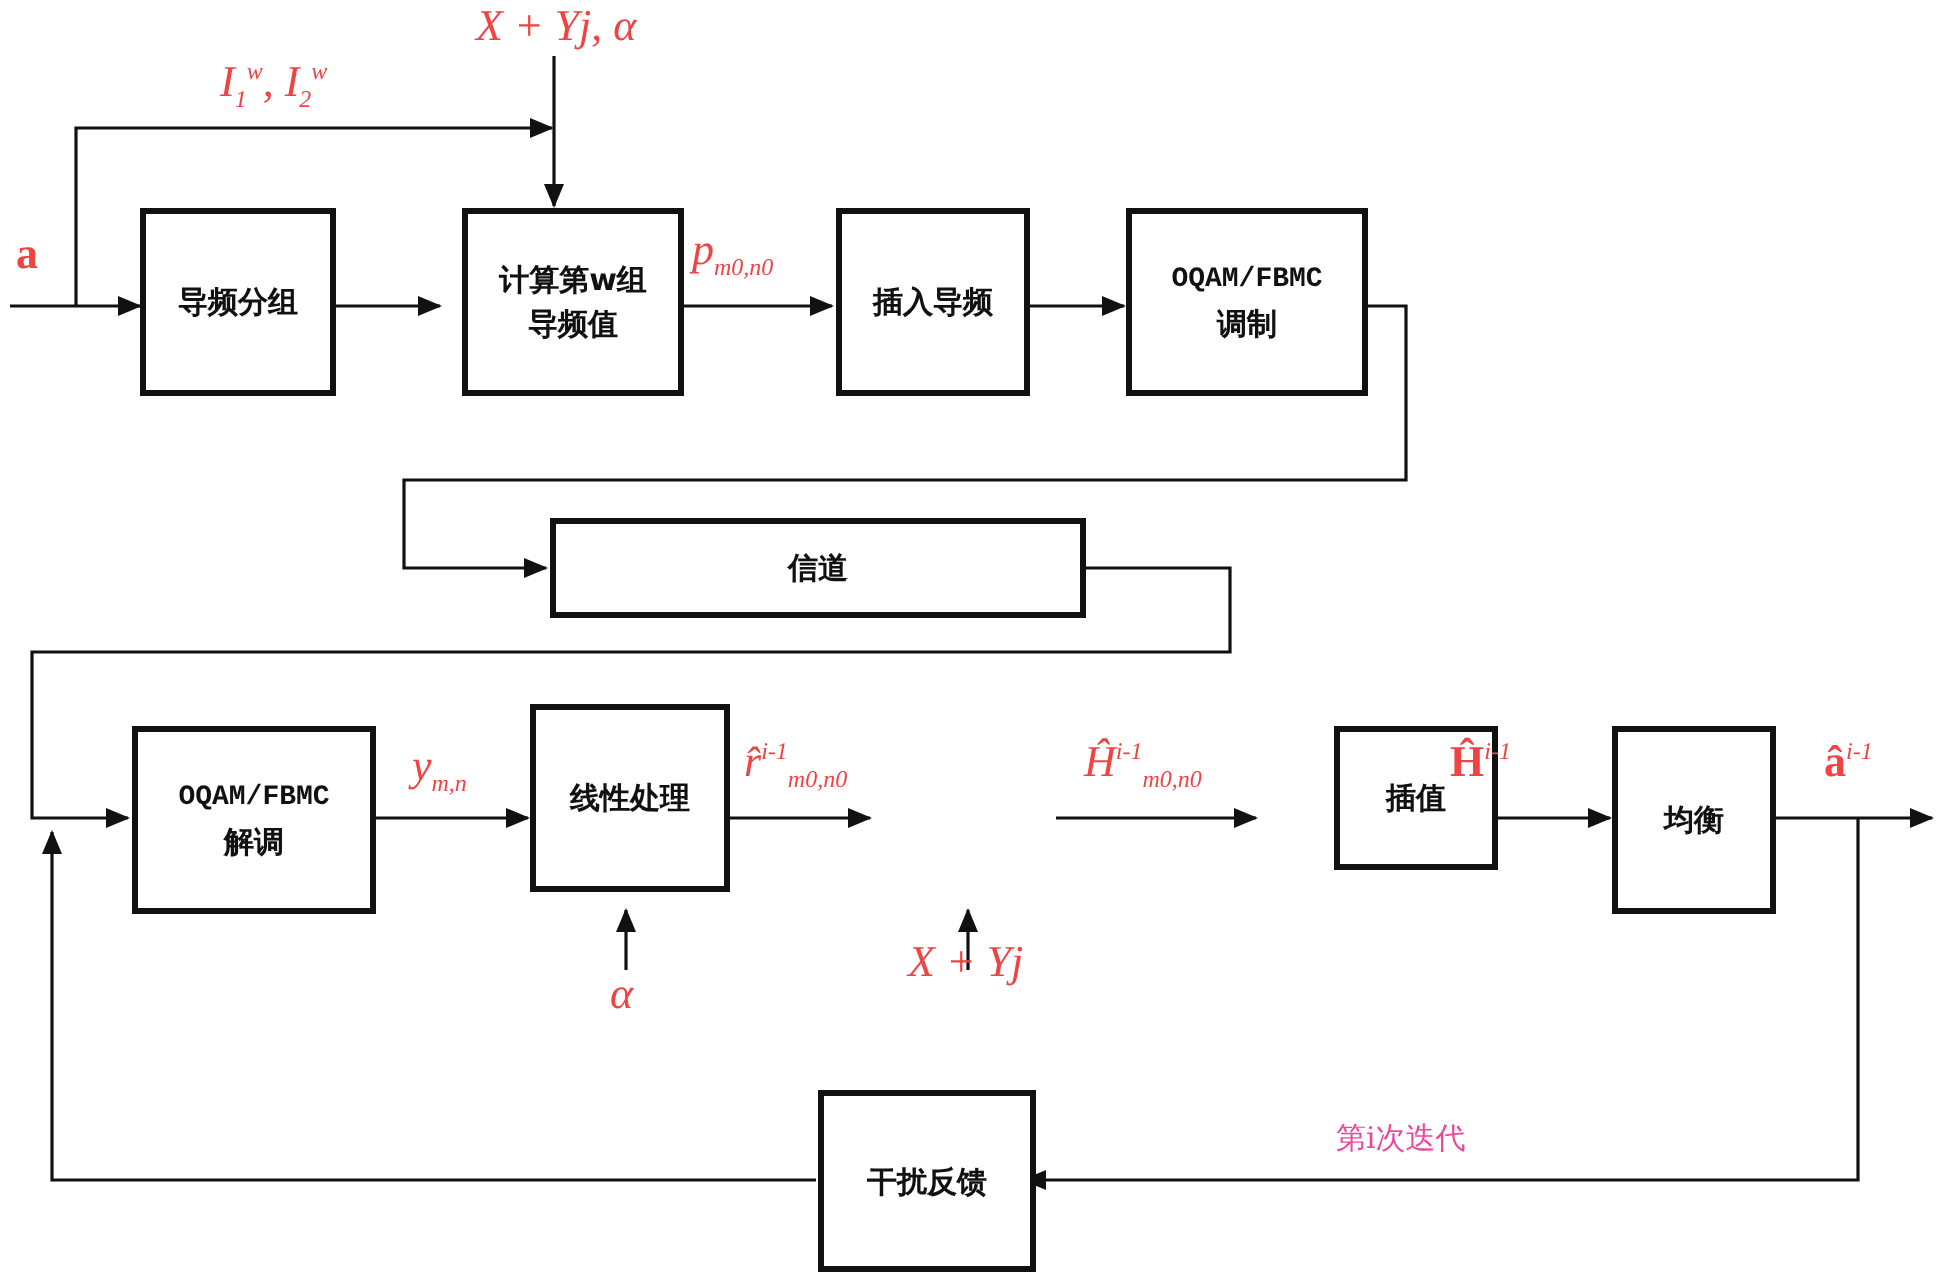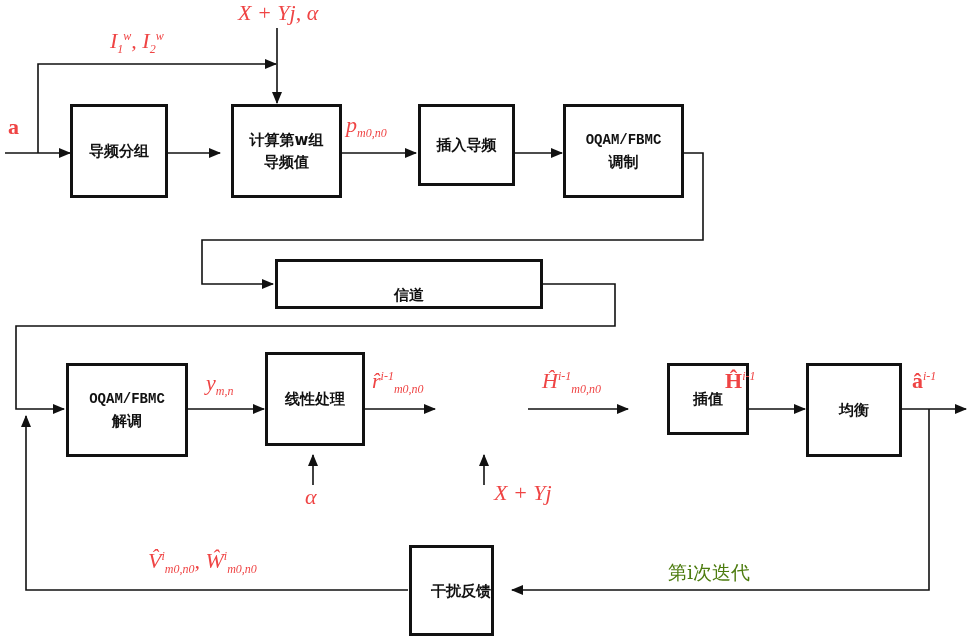--- a/index.html
+++ b/index.html
@@ -4,21 +4,21 @@
 <style>
   html, body { margin: 0; padding: 0; background: #ffffff; }
   #canvas { position: relative; width: 970px; height: 640px; background: #ffffff; overflow: hidden; }
   svg { position: absolute; left: 0; top: 0; }
   .box { position: absolute; border: 3px solid #111; box-sizing: border-box; background: #fff;
          display: flex; flex-direction: column; align-items: center; justify-content: center;
          font-family: "DejaVu Sans", sans-serif; font-weight: bold; font-size: 15px; color: #111; line-height: 22px; text-align: center; }
   .box .en { font-family: "Liberation Mono", monospace; font-weight: bold; font-size: 14px; }
   .lbl { position: absolute; font-family: "Liberation Serif", serif; font-style: italic; font-size: 22px; color: #ef4444; white-space: nowrap; }
   .lbl sub, .lbl sup { font-size: 12px; }
-  .plain { position: absolute; font-family: "DejaVu Serif", serif; font-size: 19px; color: #4d7c0f; white-space: nowrap; }
+  .plain { position: absolute; font-family: "DejaVu Serif", serif; font-size: 15px; color: #ec4899; white-space: nowrap; }
   .bold { font-weight: bold; font-style: normal; }
 </style>
 </head>
 <body>
 
 <div id="canvas">
 <svg width="970" height="640" viewBox="0 0 970 640">
   <defs>
     <marker id="arr" markerWidth="12" markerHeight="10" refX="11" refY="5" orient="auto" markerUnits="userSpaceOnUse">
       <path d="M0,0 L12,5 L0,10 Z" fill="#111"></path>
@@ -51,53 +51,52 @@
   </g>
 </svg>
 
 <div class="box" style="left:70px;top:104px;width:98px;height:94px;">
   <span>导频分组</span>
 </div>
 <div class="box" style="left:231px;top:104px;width:111px;height:94px;">
   <span>计算第w组</span>
   <span>导频值</span>
 </div>
-<div class="box" style="left:418px;top:104px;width:97px;height:82px;">
+<div class="box" style="left:418px;top:104px;width:97px;height:94px;">
   <span>插入导频</span>
 </div>
 <div class="box" style="left:563px;top:104px;width:121px;height:94px;">
   <span class="en">OQAM/FBMC</span>
   <span>调制</span>
 </div>
-<div class="box" style="left:275px;top:259px;width:268px;height:50px;justify-content:flex-end;">
+<div class="box" style="left:275px;top:259px;width:268px;height:50px;">
   <span>信道</span>
 </div>
 <div class="box" style="left:66px;top:363px;width:122px;height:94px;">
   <span class="en">OQAM/FBMC</span>
   <span>解调</span>
 </div>
 <div class="box" style="left:265px;top:352px;width:100px;height:94px;">
   <span>线性处理</span>
 </div>
 <div class="box" style="left:667px;top:363px;width:82px;height:72px;">
   <span>插值</span>
 </div>
-<div class="box" style="left:806px;top:363px;width:96px;height:94px;text-align:right;">
+<div class="box" style="left:806px;top:363px;width:82px;height:94px;text-align:right;">
   <span>均衡</span>
 </div>
-<div class="box" style="left:409px;top:545px;width:85px;height:91px;align-items:flex-end;">
+<div class="box" style="left:409px;top:545px;width:109px;height:91px;">
   <span>干扰反馈</span>
 </div>
 
 <div class="lbl bold" style="left:8px;top:114px;">a</div>
 <div class="lbl" style="left:110px;top:28px;">I<sub>1</sub><sup>w</sup>, I<sub>2</sub><sup>w</sup></div>
 <div class="lbl" style="left:238px;top:0px;">X + Yj, α</div>
 <div class="lbl" style="left:346px;top:112px;">p<sub>m0,n0</sub></div>
 <div class="lbl" style="left:206px;top:370px;">y<sub>m,n</sub></div>
 <div class="lbl" style="left:372px;top:368px;">r̂<sup>i-1</sup><sub>m0,n0</sub></div>
 <div class="lbl" style="left:542px;top:368px;text-align:center;">Ĥ<sup>i-1</sup><sub>m0,n0</sub></div>
 <div class="lbl bold" style="left:725px;top:368px;">Ĥ<sup style="font-style:italic;font-weight:normal">i-1</sup></div>
 <div class="lbl bold" style="left:888px;top:368px;padding-left:24px;">â<sup style="font-style:italic;font-weight:normal">i-1</sup></div>
 <div class="lbl" style="left:305px;top:484px;">α</div>
-<div class="lbl" style="left:454px;top:480px;margin-left:40px;">X + Yj</div>
-<div class="lbl" style="left:148px;top:548px;">V̂<sup>i</sup><sub>m0,n0</sub>, Ŵ<sup>i</sup><sub>m0,n0</sub></div>
+<div class="lbl" style="left:454px;top:468px;">X + Yj</div>
 <div class="plain" style="left:668px;top:560px;">第i次迭代</div>
 </div>
 
 </body></html>

